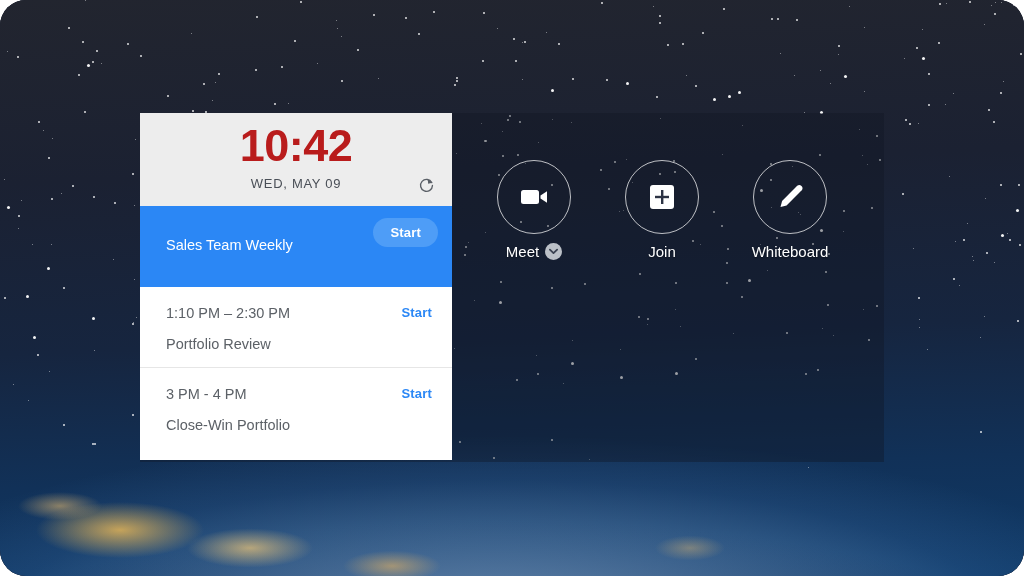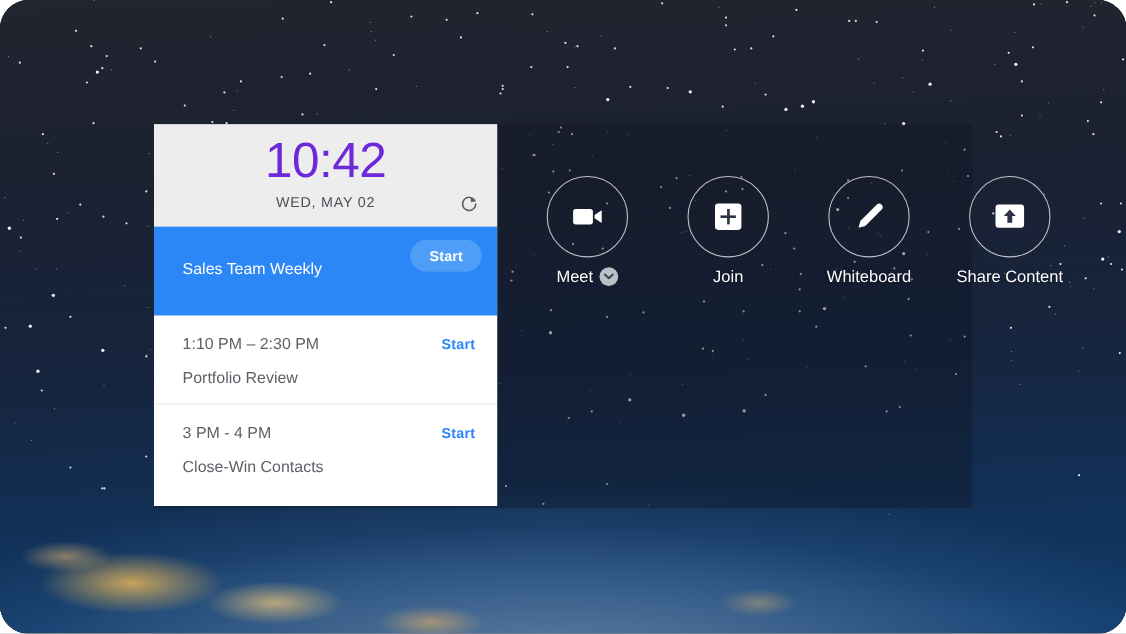--- a/index.html
+++ b/index.html
@@ -97,23 +97,23 @@
   .clock-header {
     height: 93px;
     background: #ededed;
     position: relative;
     text-align: center;
   }
   .clock-time {
     padding-top: 8px;
     font-size: 45px;
     line-height: 50px;
-    color: #6d28d9;
+    color: #b91c1c;
     letter-spacing: -0.5px;
-    font-weight: 400;
+    font-weight: 700;
   }
   .clock-date {
     margin-top: 5px;
     font-size: 13px;
     letter-spacing: 0.7px;
     color: #4a4f57;
     font-weight: 400;
   }
   .refresh-btn {
     position: absolute;
@@ -588,42 +588,42 @@
       <i style="left: 1017.1px; top: 319.5px;"></i>
       <i style="left: 300.3px; top: 1.4px;"></i>
     </div>
 
   <div class="overlay-panel"></div>
 
   <div class="schedule-card">
 
     <div class="clock-header">
       <div class="clock-time">10:42</div>
-      <div class="clock-date">WED, MAY 02</div>
+      <div class="clock-date">WED, MAY 09</div>
       <div class="refresh-btn">
         <svg width="17" height="17" viewBox="0 0 20 20" fill="none">
           <path d="M16.2 6.6A7 7 0 1 0 17 10" stroke="#5a5f66" stroke-width="1.6" stroke-linecap="round" fill="none"></path>
           <path d="M11.6 2.6 L16.8 6.9 L11.9 8.0" fill="#5a5f66"></path>
         </svg>
       </div>
     </div>
 
     <div id="meeting-list">
         <div class="meeting-row active">
           <div class="meeting-title">Sales Team Weekly</div>
           <div class="start-pill">Start</div>
         </div>
         <div class="meeting-row">
           <div class="meeting-time">1:10 PM – 2:30 PM</div>
           <div class="meeting-title">Portfolio Review</div>
           <div class="start-link">Start</div>
         </div>
         <div class="meeting-row">
           <div class="meeting-time">3 PM - 4 PM</div>
-          <div class="meeting-title">Close-Win Contacts</div>
+          <div class="meeting-title">Close-Win Portfolio</div>
           <div class="start-link">Start</div>
         </div>
       </div>
 
   </div>
 
   <div class="action-grid" id="action-grid">
       <div class="action-item">
         <div class="action-circle">
           <svg width="34" height="34" viewBox="0 0 34 34">
@@ -655,26 +655,15 @@
       <div class="action-item">
         <div class="action-circle">
           <svg width="32" height="32" viewBox="0 0 32 32">
             <path d="M23.2 4.8a3.2 3.2 0 0 1 4.5 4.5L12.6 24.4l-6.1 1.6 1.6-6.1z" fill="#fff"></path>
           </svg>
         </div>
         <div class="action-label">
           <span>Whiteboard</span>
         </div>
       </div>
-      <div class="action-item">
-        <div class="action-circle">
-          <svg width="32" height="30" viewBox="0 0 32 30">
-            <rect x="3" y="4" width="26" height="21" rx="3" fill="#fff"></rect>
-            <path d="M16 8.5 L21.5 14.4 H18.2 V20.6 H13.8 V14.4 H10.5 Z" fill="#2c3344"></path>
-          </svg>
-        </div>
-        <div class="action-label">
-          <span>Share Content</span>
-        </div>
-      </div>
     </div>
 
 </div>
 
 </body></html>

